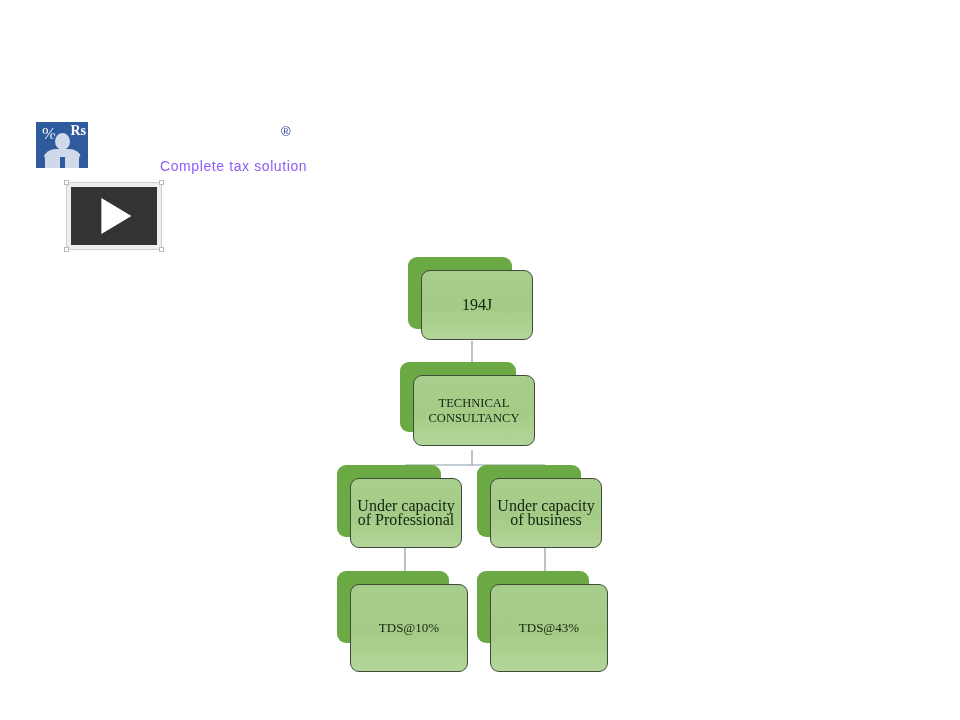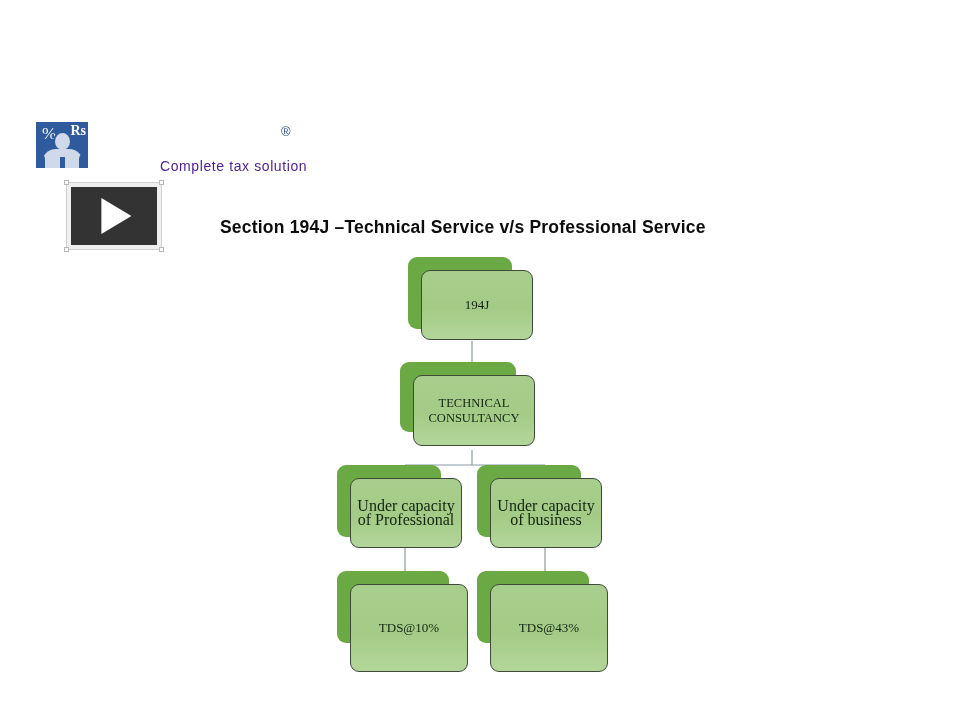--- a/index.html
+++ b/index.html
@@ -115,21 +115,21 @@
     left: 245px;
     top: 4px;
     color: #2c4f93;
     font-size: 13px;
     font-family: "Liberation Sans", sans-serif;
   }
   .logo-tag {
     position: absolute;
     left: 124px;
     top: 38px;
-    color: #4c1d95;
+    color: #8b5cf6;
     font-size: 14px;
     letter-spacing: .6px;
     font-family: "Liberation Sans", sans-serif;
     white-space: nowrap;
   }
 
   
   .play-frame {
     position: absolute;
     left: 66px;
@@ -221,21 +221,21 @@
   }
   .node .label {
     color: #13240f;
     font-family: "Liberation Serif", serif;
     font-size: 16px;
     line-height: 14px;
     padding: 0 6px;
   }
   .node.n-top .shadow { width: 104px; height: 72px; }
   .node.n-top .face { width: 112px; height: 70px; }
-  .node.n-top .label { font-size: 13px; }
+  .node.n-top .label { font-size: 16px; }
 
   .node.n-tech .shadow { width: 116px; height: 70px; }
   .node.n-tech .face { width: 122px; height: 71px; }
   .node.n-tech .label { font-size: 12.5px; line-height: 15px; }
 
   .node.n-lvl3 .shadow { width: 104px; height: 72px; }
   .node.n-lvl3 .face { width: 112px; height: 70px; }
 
   .node.n-tds .shadow { width: 112px; height: 72px; }
   .node.n-tds .face { width: 118px; height: 88px; }
@@ -263,21 +263,20 @@
   <div class="play-frame">
     <div class="play-inner">
       <div class="play-tri"></div>
     </div>
     <div class="corner c-tl"></div>
     <div class="corner c-tr"></div>
     <div class="corner c-bl"></div>
     <div class="corner c-br"></div>
   </div>
 
-  <div class="slide-title">Section 194J –Technical Service v/s Professional Service</div>
 
   <div id="chart">
 
     <svg class="connectors" viewBox="0 0 960 720" width="960" height="720">
 
       <path d="M472,341 L472,363" stroke="#8a9aa8" stroke-width="1.2" fill="none"></path>
 
       <path d="M472,450 L472,465" stroke="#8a9aa8" stroke-width="1.2" fill="none"></path>
       <path d="M405,465 L545,465" stroke="#8a9aa8" stroke-width="1.2" fill="none"></path>
       <path d="M405,465 L405,478" stroke="#8a9aa8" stroke-width="1.2" fill="none"></path>

